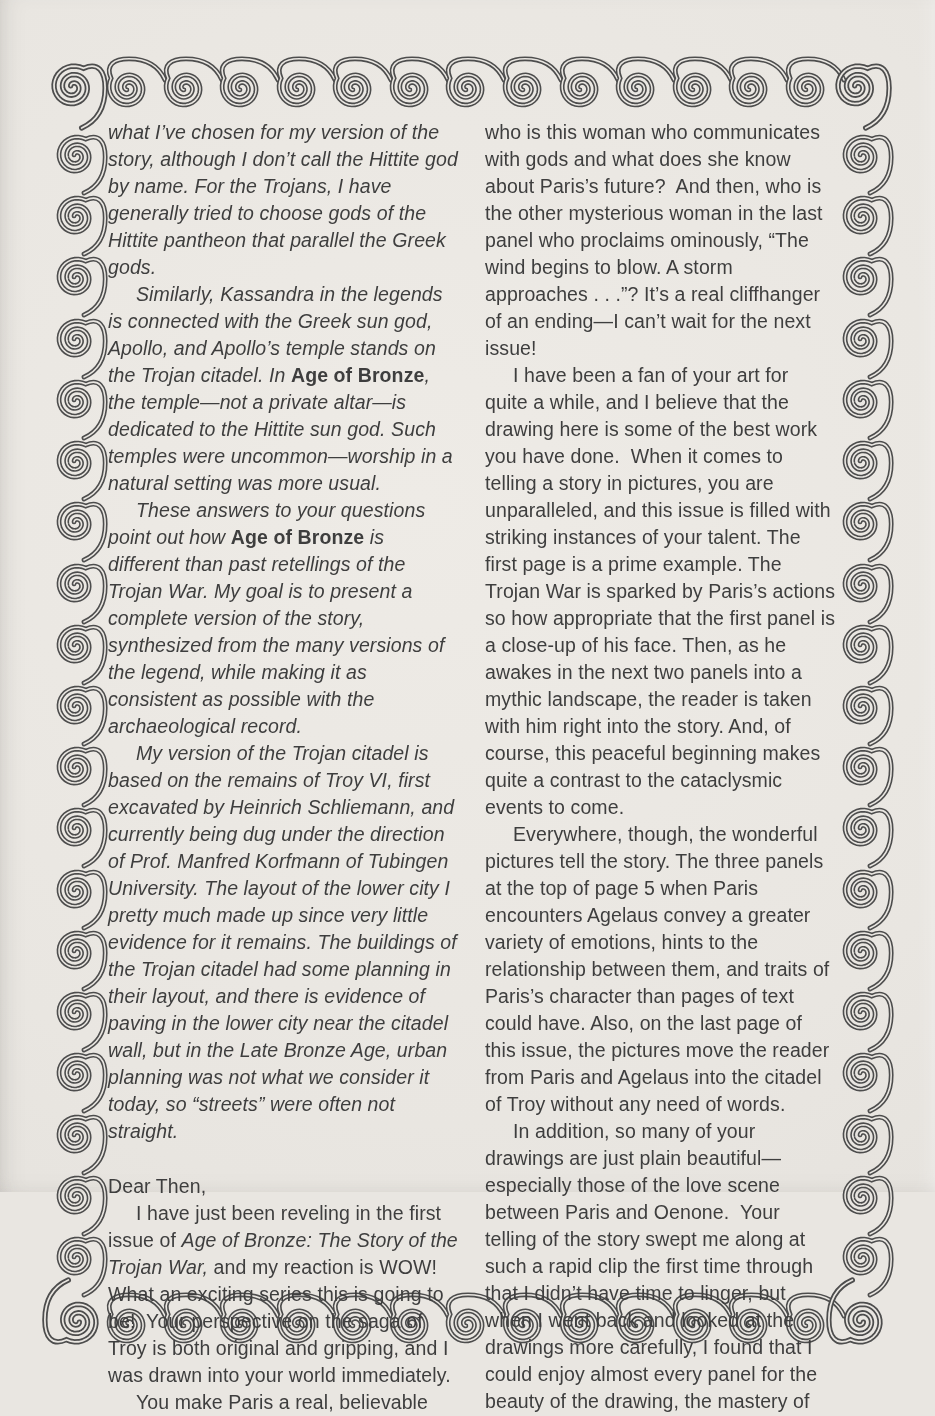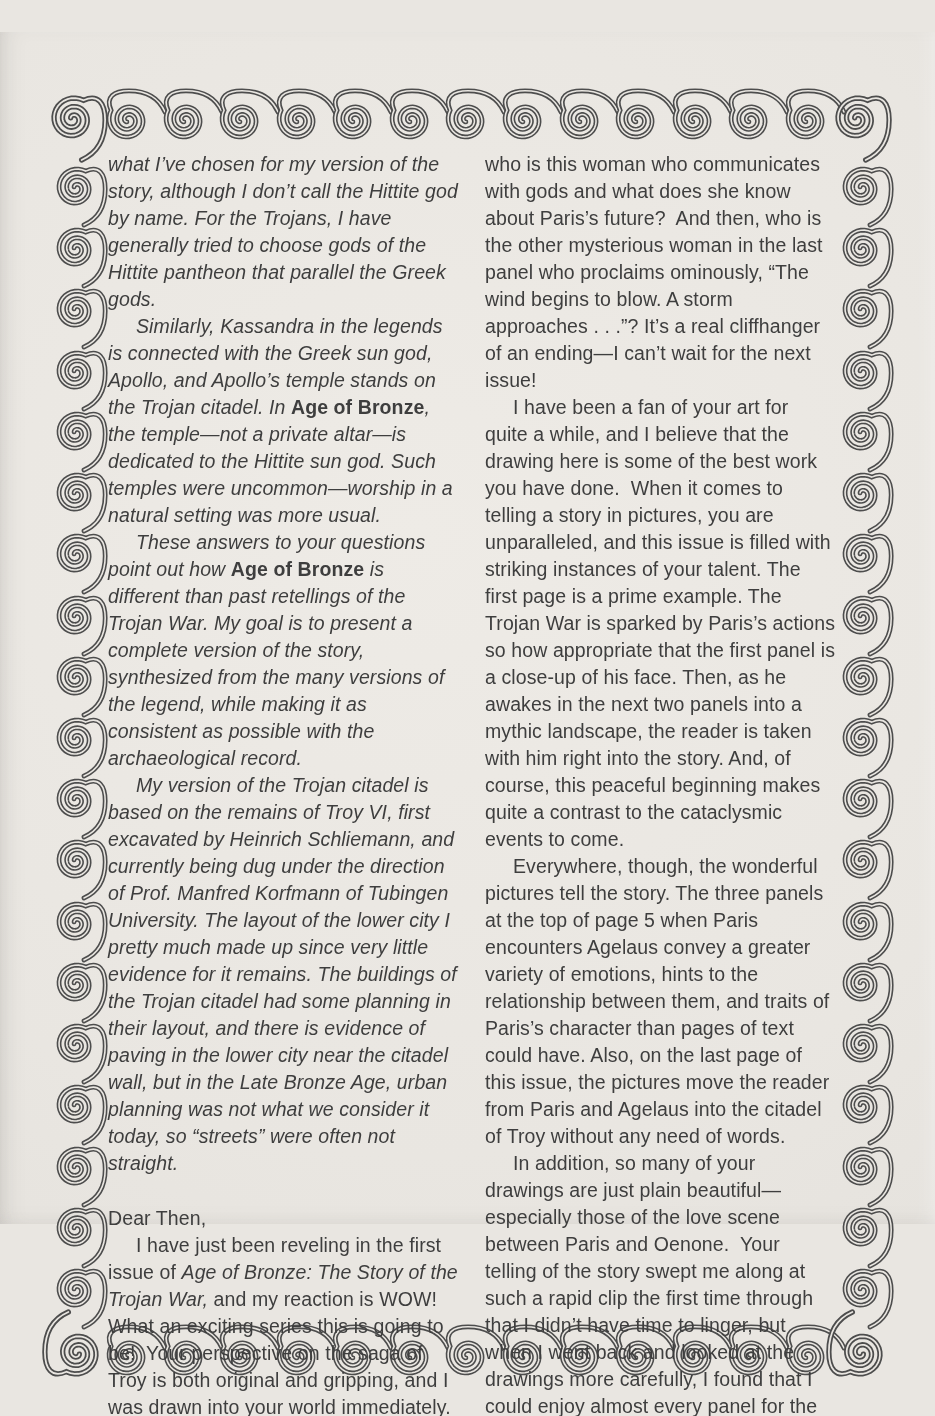--- a/index.html
+++ b/index.html
@@ -14,21 +14,20 @@
     width:935px;height:1416px;overflow:hidden;
     font-family:"Liberation Sans","DejaVu Sans",sans-serif;
     background:var(--paper);
   }
   .sheet{
     position:relative;width:935px;height:1192px;
     background:radial-gradient(130% 95% at 45% 42%, var(--paper-hi) 0%, var(--paper) 55%, var(--paper-lo) 100%);
     box-shadow:inset 16px 0 26px -18px rgba(90,88,84,.25),
                inset -14px 0 26px -20px rgba(255,255,255,.85),
                inset 0 -10px 22px -14px rgba(120,118,112,.18);
-    margin-top:32px;
   }
   
   .border-row{
     position:absolute;left:100px;width:735px;height:56px;
     display:flex;justify-content:space-between;align-items:flex-start;
   }
   #border-top{top:58px;}
   #border-bottom{top:1294px;}
   .border-col{
     position:absolute;top:128px;height:1158px;width:56px;

